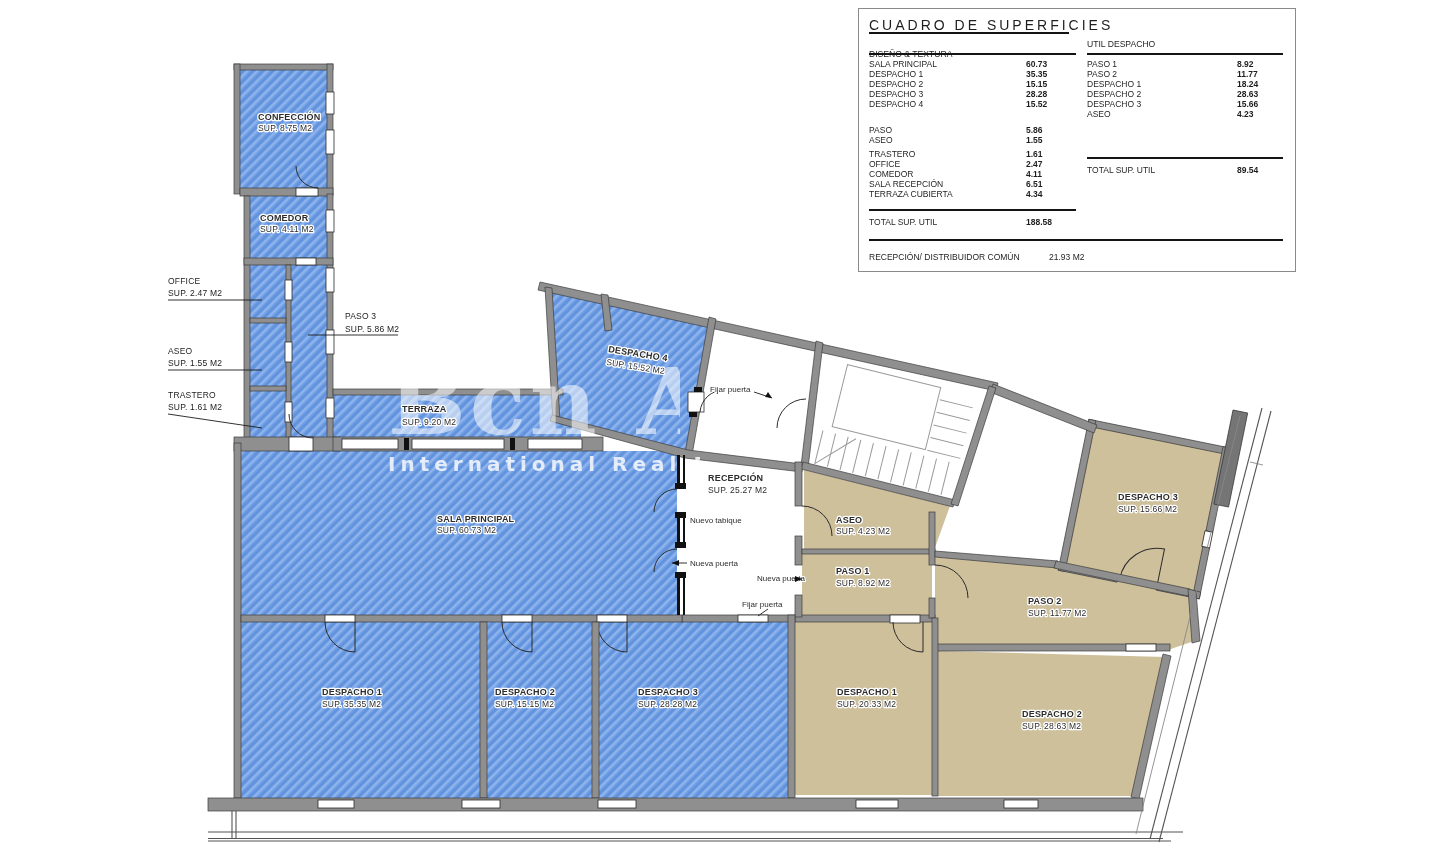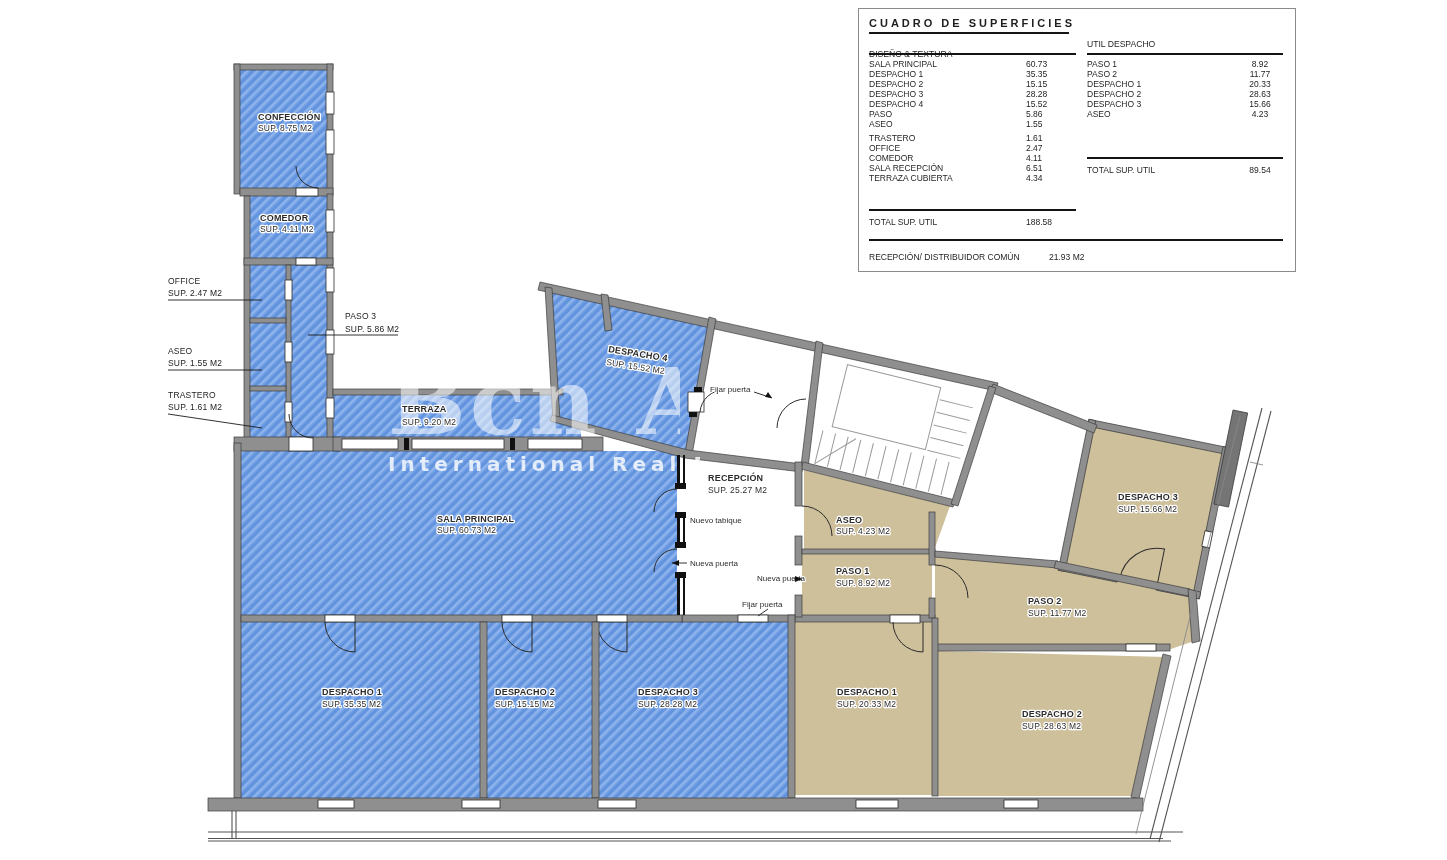--- a/index.html
+++ b/index.html
@@ -22,27 +22,27 @@
   .thin2{stroke:#888;stroke-width:.9;fill:none;}
   .stair{stroke:#9a9a9a;stroke-width:1;fill:none;}
   .jamb{fill:#111;}
   .leader{stroke:#1c1c1c;stroke-width:.9;}
   .wm1{font:bold 92px "DejaVu Serif",serif;fill:#ffffff;opacity:.55;letter-spacing:4px;}
   .wm2{font:bold 20px "DejaVu Sans",sans-serif;fill:#ffffff;opacity:.8;letter-spacing:5px;}
   
   #surface-table{position:absolute;left:858px;top:8px;width:436px;height:262px;
      border:1px solid #8a8a8a;background:#fff;color:#1e1e1e;font-size:8.5px;}
   #surface-table .abs{position:absolute;}
-  .tbl-title{font-weight:bold;letter-spacing:3px;font-size:11px;}
+  .tbl-title{font-weight:normal;letter-spacing:3px;font-size:14px;}
   .rule{background:#141414;height:2px;}
   .col-hdr{font-size:8.6px;}
   .trow{display:flex;width:100%;}
   .trow .lbl{flex:1;}
-  .trow .val{width:50px;}
-  .trow-r .val{width:46px;text-align:center;}
+  .trow .val{width:50px;font-weight:bold;}
+  .trow-r .val{width:46px;}
 </style>
 </head>
 <body>
 
 <div id="stage">
 
 <svg id="plan-svg" width="1447" height="860" viewBox="0 0 1447 860" xmlns="http://www.w3.org/2000/svg">
   <defs>
     <pattern id="hatch" width="7" height="7" patternUnits="userSpaceOnUse" patternTransform="rotate(-45)">
       <rect width="7" height="7" fill="#6c9ce4"></rect>
@@ -371,21 +371,21 @@
           <span class="val">15.15</span>
         </div>
     <div class="trow">
           <span class="lbl">DESPACHO 3</span>
           <span class="val">28.28</span>
         </div>
     <div class="trow">
           <span class="lbl">DESPACHO 4</span>
           <span class="val">15.52</span>
         </div>
-    <div class="trow" style="margin-top:0;">
+    <div class="trow" style="margin-top:16px;">
           <span class="lbl">PASO</span>
           <span class="val">5.86</span>
         </div>
     <div class="trow">
           <span class="lbl">ASEO</span>
           <span class="val">1.55</span>
         </div>
     <div class="trow" style="margin-top:4px;">
           <span class="lbl">TRASTERO</span>
           <span class="val">1.61</span>
@@ -419,21 +419,21 @@
     <div class="trow trow-r">
           <span class="lbl">PASO 1</span>
           <span class="val">8.92</span>
         </div>
     <div class="trow trow-r">
           <span class="lbl">PASO 2</span>
           <span class="val">11.77</span>
         </div>
     <div class="trow trow-r">
           <span class="lbl">DESPACHO 1</span>
-          <span class="val">20.33</span>
+          <span class="val">18.24</span>
         </div>
     <div class="trow trow-r">
           <span class="lbl">DESPACHO 2</span>
           <span class="val">28.63</span>
         </div>
     <div class="trow trow-r">
           <span class="lbl">DESPACHO 3</span>
           <span class="val">15.66</span>
         </div>
     <div class="trow trow-r">

